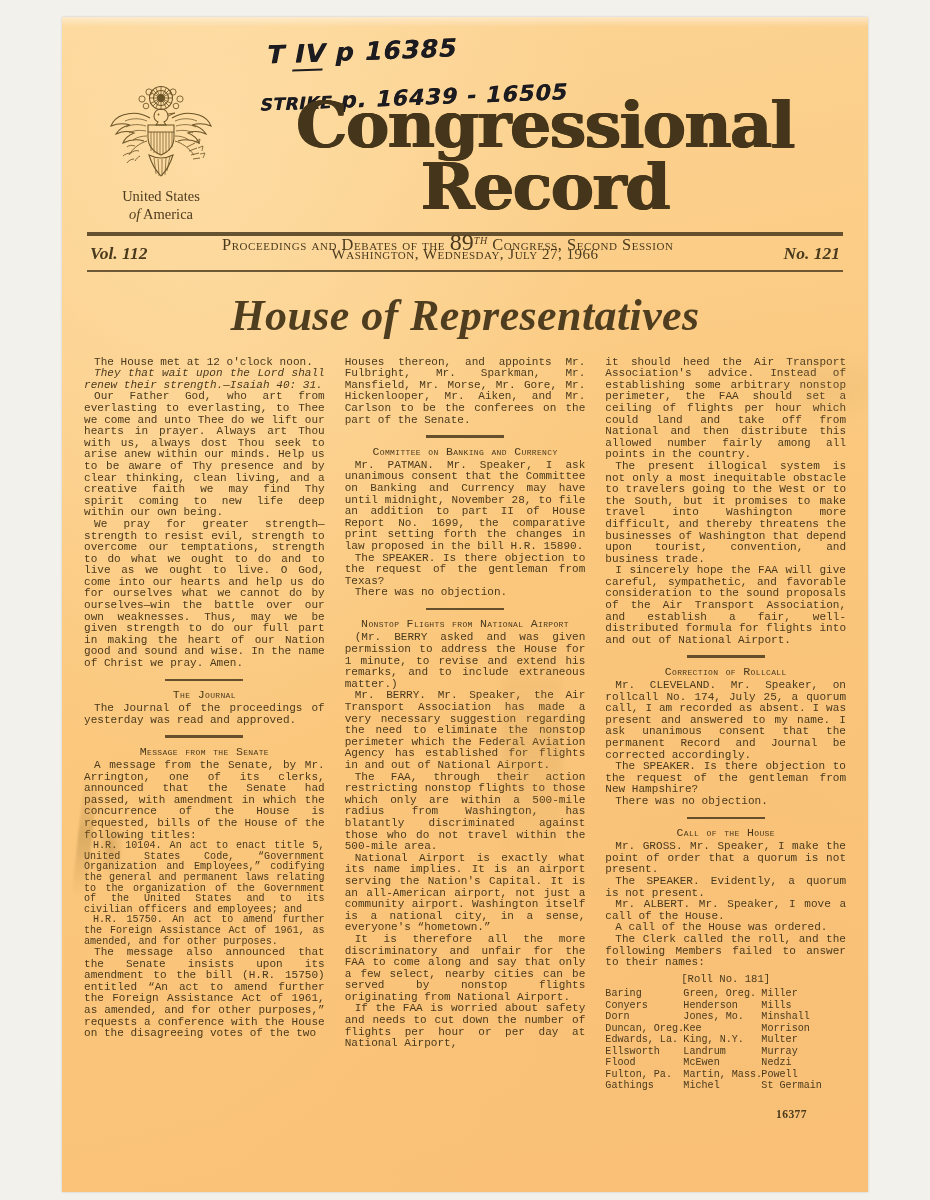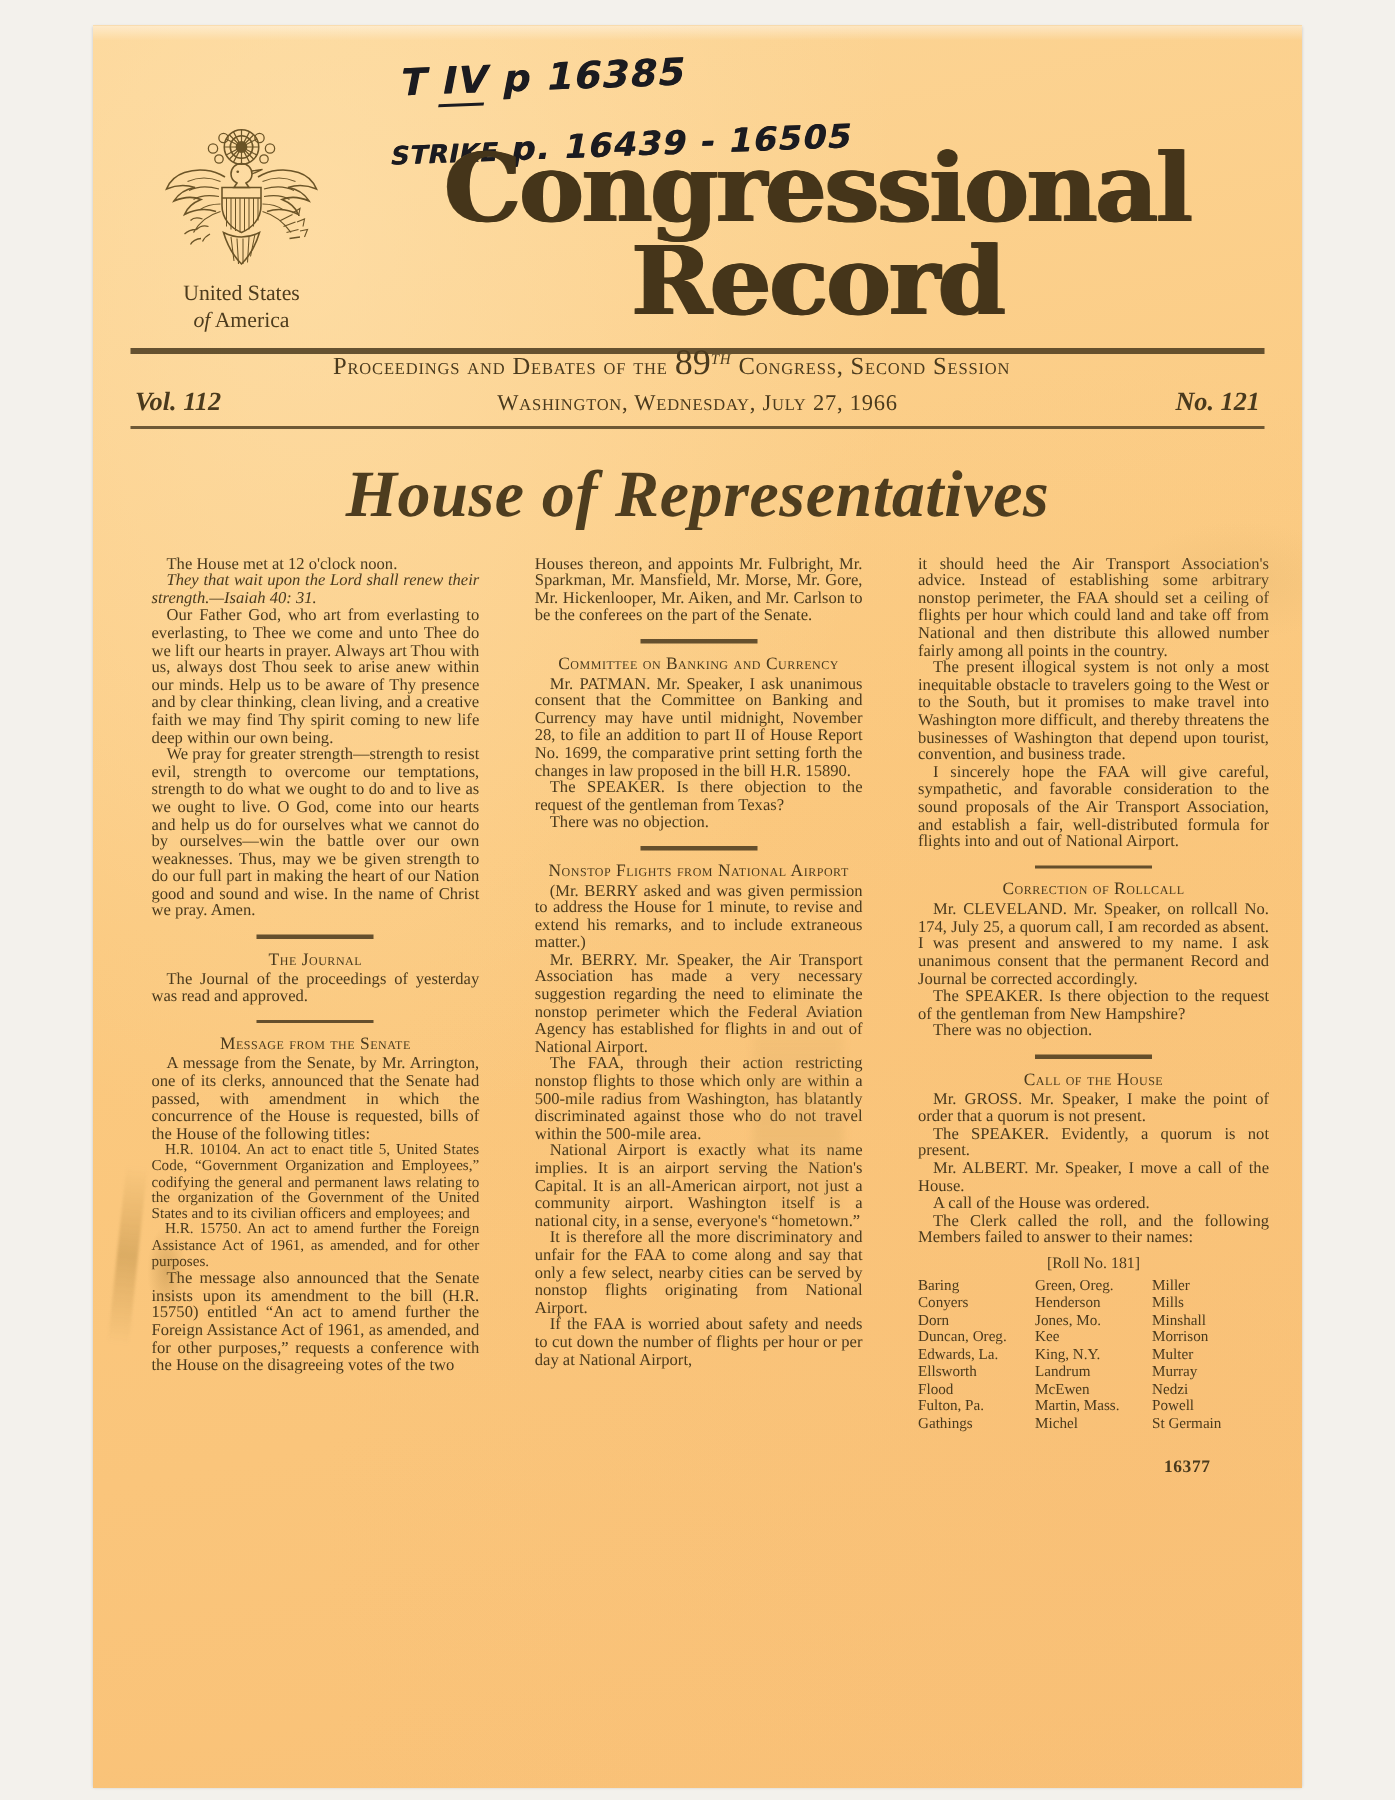--- a/index.html
+++ b/index.html
@@ -71,21 +71,21 @@
     font-variant:small-caps;
     white-space:nowrap;
   }
   .cr-sub .big{font-size:24px;letter-spacing:0;}
   .cr-sub .sup{font-size:14px;font-style:italic;vertical-align:super;}
 
   .rule-thick{height:4px;background:#4a3a1d;margin:0 25px;opacity:.85;}
   .rule-thin{height:1.6px;background:#4a3a1d;margin:0 25px;opacity:.8;}
   .dateline{
     display:flex;align-items:baseline;
-    padding:21px 28px 6px 28px;
+    padding:7px 28px 6px 28px;
     font-size:17.5px;
     justify-content:flex-end;
   }
   .dateline .vol{font-style:italic;font-weight:700;width:120px;}
   .dateline .city{
     flex:1;text-align:center;font-size:15px;letter-spacing:.5px;
     font-variant:small-caps;font-weight:400;
   }
   .dateline .no{font-style:italic;font-weight:700;width:120px;text-align:right;}
 
@@ -105,22 +105,21 @@
     display:flex;
     padding:0 22px;
     gap:20px;
   }
   .col{
     width:242px;
     font-size:11.05px;
     line-height:11.6px;
     text-align:justify;
     color:#4a3a1d;
-    font-family:Liberation Serif, serif;
-    margin-left:17px;
+    font-family:Liberation Mono, monospace;
     -webkit-font-smoothing:none;
   }
   .col p{margin:0;text-indent:10px;}
   .col p.noind{text-indent:0;}
   .col p.it{font-style:italic;text-indent:10px;}
   .col p.small{font-size:10.1px;line-height:10.6px;text-indent:9px;}
   .hd{
     text-align:center;
     font-size:11.6px;
     letter-spacing:.35px;

